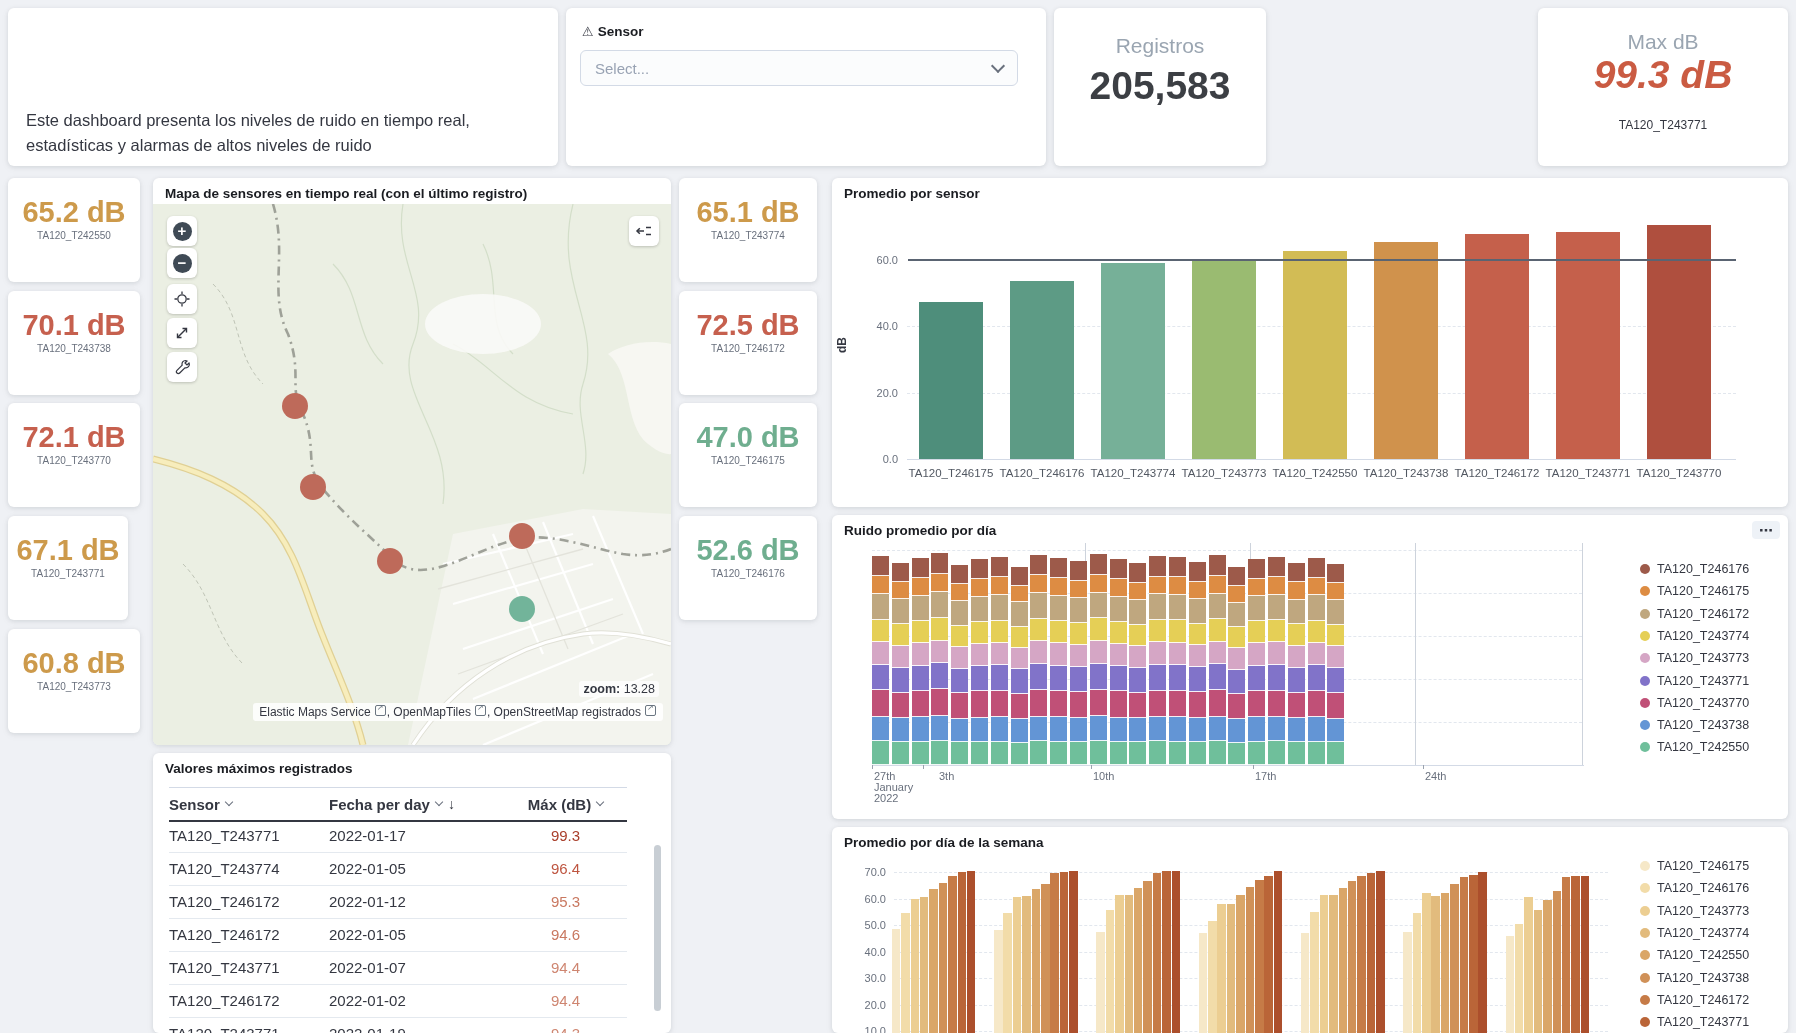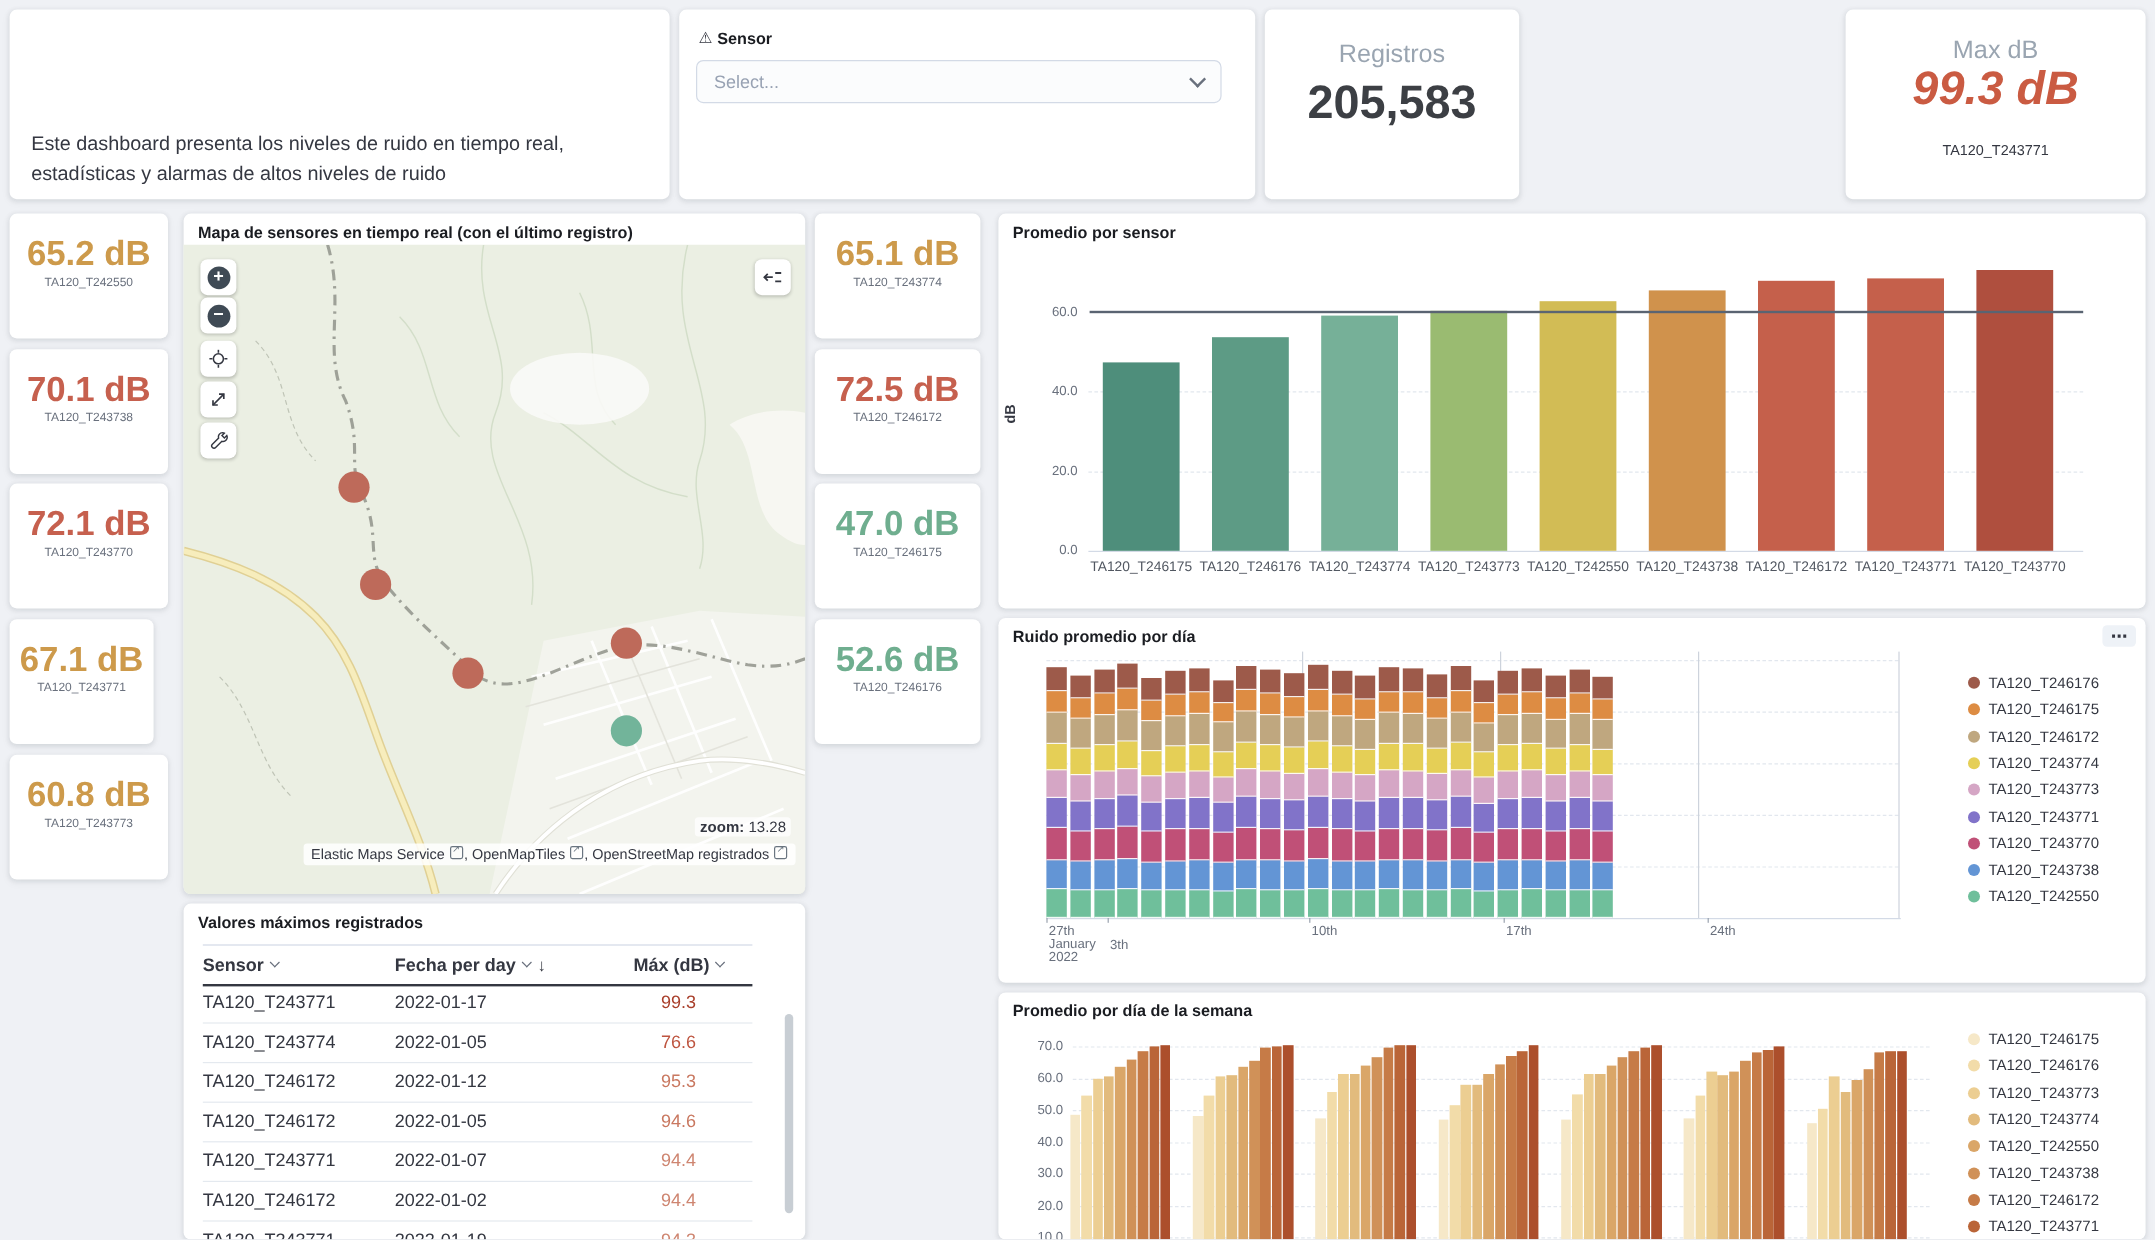--- a/index.html
+++ b/index.html
@@ -485,21 +485,21 @@
         <div class="seg" style="height: 24.8337px; background: rgb(129, 115, 201);"></div>
         <div class="seg" style="height: 25.5717px; background: rgb(192, 80, 119);"></div>
         <div class="seg" style="height: 23.6898px; background: rgb(99, 149, 213);"></div>
         <div class="seg" style="height: 22.6566px; background: rgb(111, 191, 155);"></div>
       </div>
       <div class="tickmark" style="left: 40px; top: 250px;"></div>
       <div class="ticklab" style="left: 42px; top: 255px;">27th</div>
       <div class="ticklab" style="left: 42px; top: 266px;">January</div>
       <div class="ticklab" style="left: 42px; top: 277px;">2022</div>
       <div class="tickmark" style="left: 91px; top: 250px;"></div>
-      <div class="ticklab" style="left: 93px; top: 255px; margin-top: 12px;">3th</div>
+      <div class="ticklab" style="left: 107px; top: 255px;">3th</div>
       <div class="tickmark" style="left: 259px; top: 250px;"></div>
       <div class="ticklab" style="left: 261px; top: 255px;">10th</div>
       <div class="tickmark" style="left: 421px; top: 250px;"></div>
       <div class="ticklab" style="left: 423px; top: 255px;">17th</div>
       <div class="tickmark" style="left: 591px; top: 250px;"></div>
       <div class="ticklab" style="left: 593px; top: 255px;">24th</div>
       <div class="lrow" style="left: 808px; top: 47px;">
         <div class="ldot" style="background: rgb(157, 90, 74);"></div>
         <span class="llab">TA120_T246176</span>
       </div>
@@ -556,21 +556,21 @@
         </div>
       </div>
       <div class="trow" style="top: 66px;">
         <div class="td" style="width: 160px;">TA120_T243771</div>
         <div class="td" style="width: 175px;">2022-01-17</div>
         <div class="td" style="width: 123px; text-align: center; color: rgb(169, 63, 43);">99.3</div>
       </div>
       <div class="trow" style="top: 99px;">
         <div class="td" style="width: 160px;">TA120_T243774</div>
         <div class="td" style="width: 175px;">2022-01-05</div>
-        <div class="td" style="width: 123px; text-align: center; color: rgb(190, 85, 64);">76.6</div>
+        <div class="td" style="width: 123px; text-align: center; color: rgb(190, 85, 64);">96.4</div>
       </div>
       <div class="trow" style="top: 132px;">
         <div class="td" style="width: 160px;">TA120_T246172</div>
         <div class="td" style="width: 175px;">2022-01-12</div>
         <div class="td" style="width: 123px; text-align: center; color: rgb(201, 120, 96);">95.3</div>
       </div>
       <div class="trow" style="top: 165px;">
         <div class="td" style="width: 160px;">TA120_T246172</div>
         <div class="td" style="width: 175px;">2022-01-05</div>
         <div class="td" style="width: 123px; text-align: center; color: rgb(201, 120, 96);">94.6</div>

